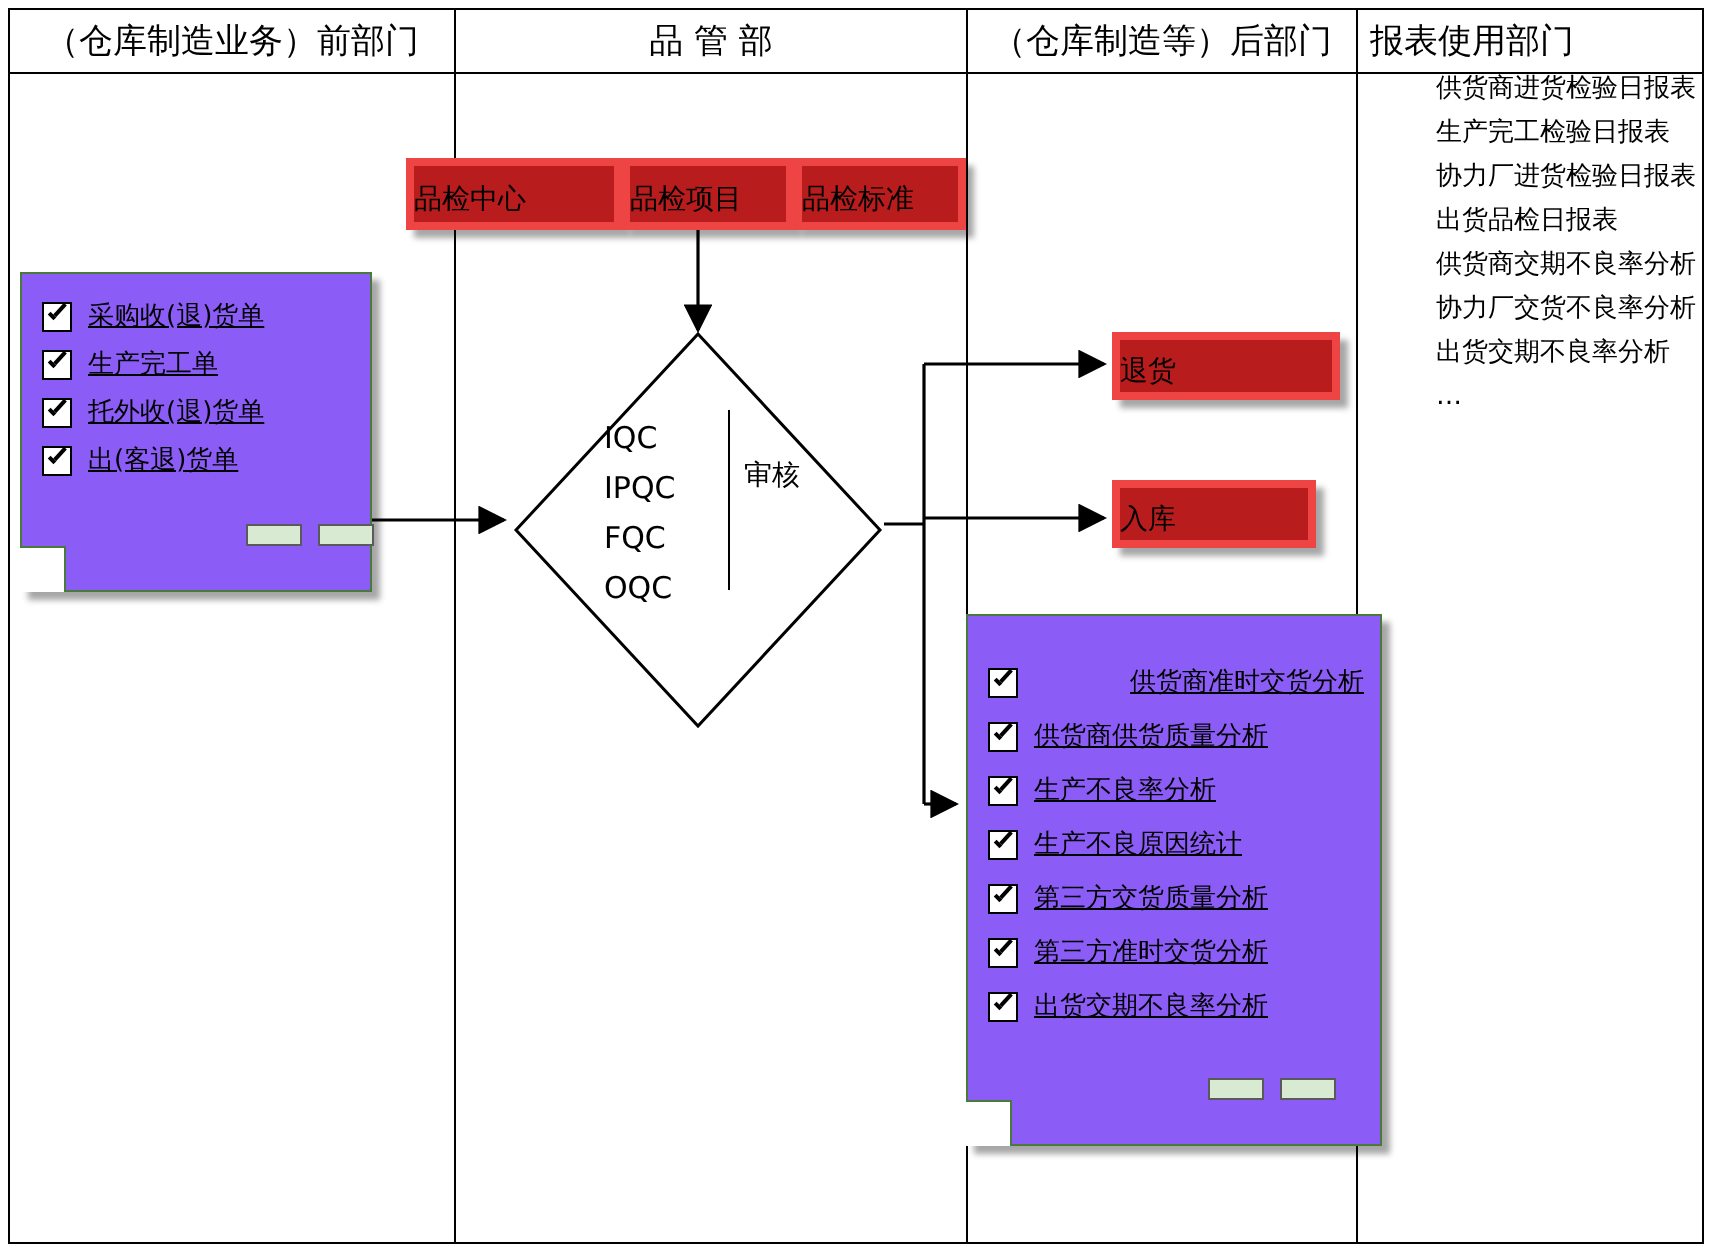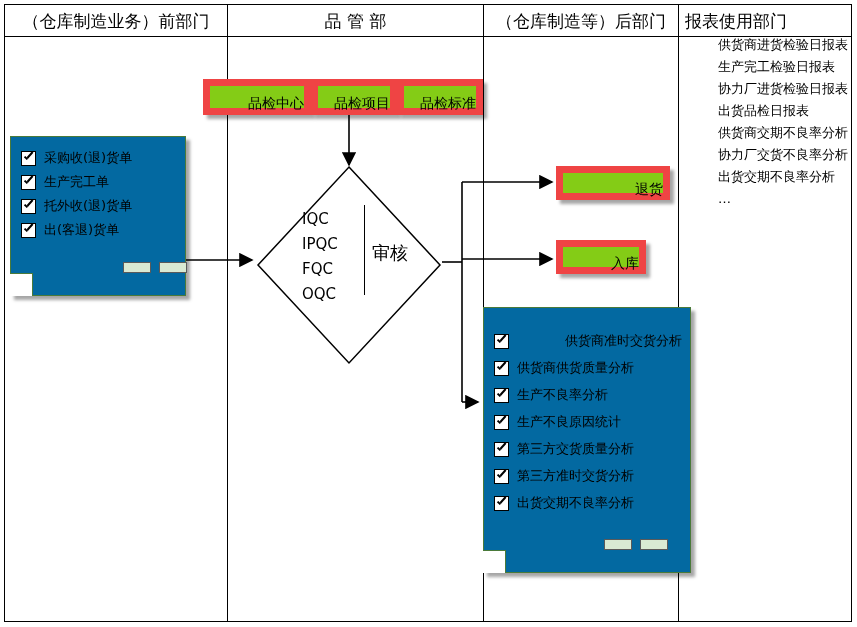--- a/index.html
+++ b/index.html
@@ -17,23 +17,24 @@
   .vline{position:absolute;top:0;width:1px;background:#000;height:100%;}
   .hline{position:absolute;left:0;width:100%;height:1px;background:#000;}
   
   .hdr{
     position:absolute;top:0;height:32px;line-height:32px;
     text-align:center;font-size:17px;white-space:nowrap;
   }
   .hdr.left{text-align:left;padding-left:6px;}
   
   .doc{
-    position:absolute;background:#0369a1;border:1px solid #4a7a3a;
+    position:absolute;background:#8b5cf6;border:1px solid #4a7a3a;
     box-shadow:4px 4px 3px rgba(0,0,0,.35);
     box-sizing:border-box;
+    text-decoration:underline;
   }
   .doc .fold{
     position:absolute;left:-1px;bottom:-1px;width:22px;height:22px;
     background:#ffffff;border-right:1px solid #4a7a3a;border-top:1px solid #4a7a3a;
   }
   .doc .foldline{
     position:absolute;left:-1px;bottom:21px;width:23px;height:1px;background:#4a7a3a;
   }
   .doclist{position:relative;padding:12px 8px 0 10px;}
   .docrow{display:flex;align-items:center;margin-bottom:6px;white-space:nowrap;}
@@ -47,33 +48,33 @@
   }
   .chk:after{
     content:"";position:absolute;left:4px;top:2px;width:8px;height:2px;
     background:#000;transform:rotate(-48deg);
   }
   .docrow span{font-size:13px;}
   .btnbar{position:absolute;display:flex;gap:8px;}
   .btnbar i{display:block;width:26px;height:9px;background:#d9ead3;border:1px solid #5a5a5a;}
   
   .gbox{
-    position:absolute;background:#84cc16;border:7px solid #ef4444;
+    position:absolute;background:#b91c1c;border:4px solid #ef4444;
     box-shadow:4px 4px 3px rgba(0,0,0,.35);
-    text-align:right;box-sizing:border-box;font-size:14px;
+    text-align:left;box-sizing:border-box;font-size:14px;
   }
   .gbox span{display:block;line-height:34px;}
   
   #diamond{position:absolute;left:256px;top:165px;width:186px;height:200px;}
   #diamond svg{position:absolute;left:0;top:0;}
   #diamond .dtext{
     position:absolute;left:0;top:0;width:186px;height:200px;
   }
   .qcwords{position:absolute;left:46px;top:42px;text-align:left;font-size:15px;line-height:25px;}
-  .shenhe{position:absolute;left:116px;top:76px;font-size:18px;}
+  .shenhe{position:absolute;left:116px;top:64px;font-size:14px;}
   .dsep{position:absolute;left:108px;top:40px;width:1px;height:90px;background:#000;}
   
   #report-list{
     position:absolute;left:682px;top:34px;width:168px;
     font-size:13px;line-height:22px;margin-left:36px;
   }
   #report-list div{white-space:nowrap;}
   
   #arrows{position:absolute;left:0;top:0;width:857px;height:627px;pointer-events:none;}
 </style>
@@ -159,21 +160,21 @@
       <div>OQC</div>
     </div>
     <div class="dsep"></div>
     <div class="shenhe">审核</div>
   </div>
 </div>
 
 <div class="gbox" style="left:556px;top:166px;width:114px;height:34px;">
   <span style="line-height:32px;border-radius:16px;">退货</span>
 </div>
-<div class="gbox" style="left:556px;top:240px;width:90px;height:34px;">
+<div class="gbox" style="left:556px;top:240px;width:102px;height:34px;">
   <span style="line-height:32px;">入库</span>
 </div>
 
 <div class="doc" id="analysis-doc" style="left:483px;top:307px;width:208px;height:266px;">
   <div class="doclist" style="padding-top:24px;">
     <div class="docrow" style="margin-bottom:9px;justify-content:space-between;">
       <span class="chk"></span>
       <span>供货商准时交货分析</span>
     </div>
     <div class="docrow" style="margin-bottom:9px;">

